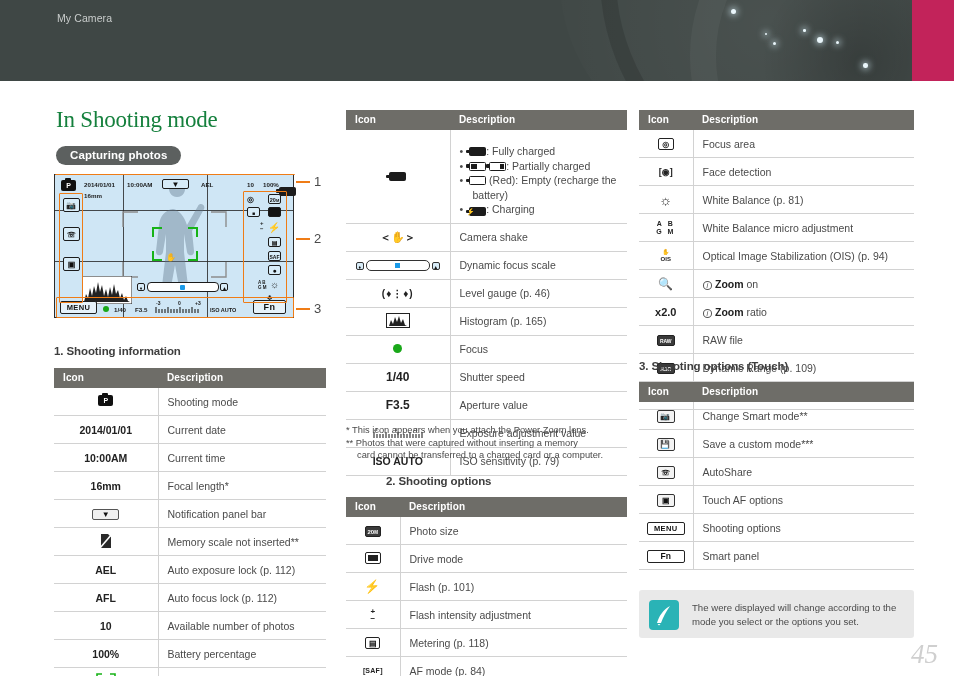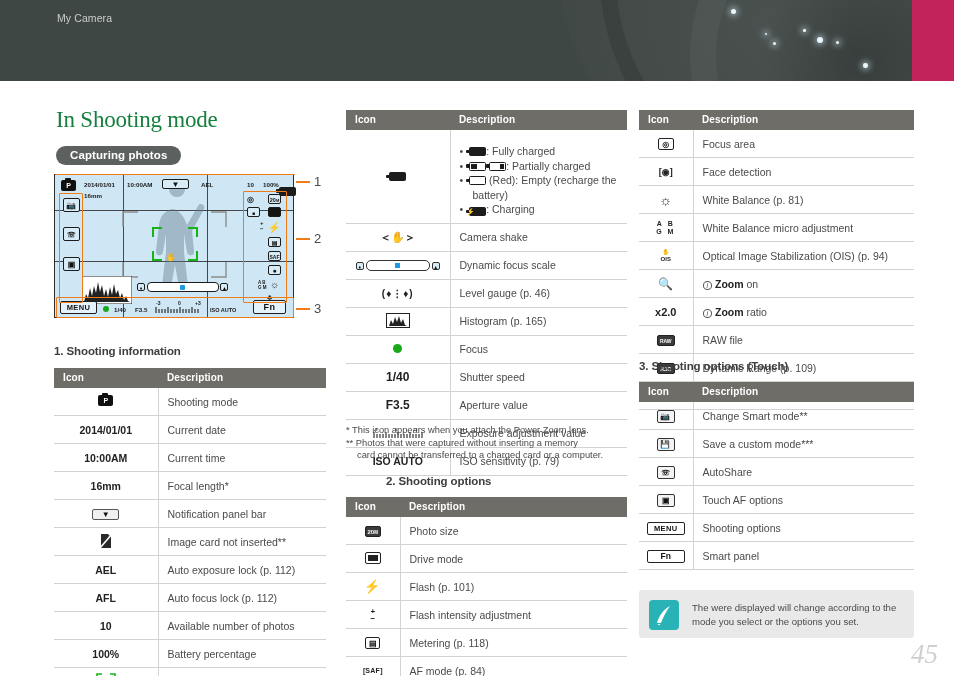--- a/index.html
+++ b/index.html
@@ -299,21 +299,21 @@
       </td>
       <td class="de">Notification panel bar</td>
     </tr>
     <tr>
       <td class="ic">
         <svg width="14" height="16" viewBox="0 0 14 16">
               <path d="M2 1 h7 l3 3 v11 h-10 z" fill="#2a2a2a"></path>
               <line x1="1" y1="15" x2="13" y2="1" stroke="#fff" stroke-width="1.6"></line>
             </svg>
       </td>
-      <td class="de">Image card not inserted**</td>
+      <td class="de">Memory scale not inserted**</td>
     </tr>
     <tr>
       <td class="ic">AEL</td>
       <td class="de">Auto exposure lock (p. 112)</td>
     </tr>
     <tr>
       <td class="ic">AFL</td>
       <td class="de">Auto focus lock (p. 112)</td>
     </tr>
     <tr>

